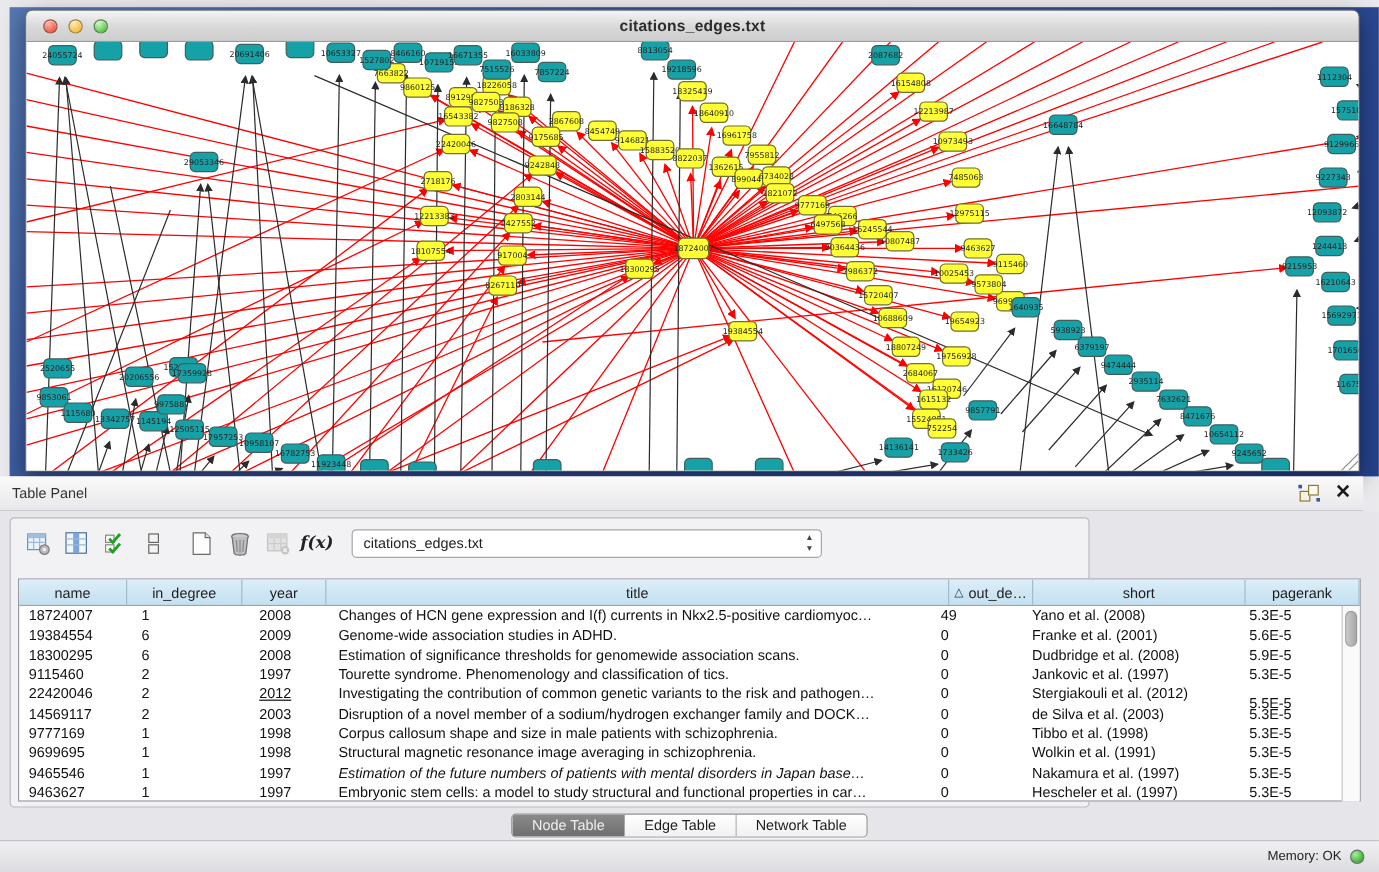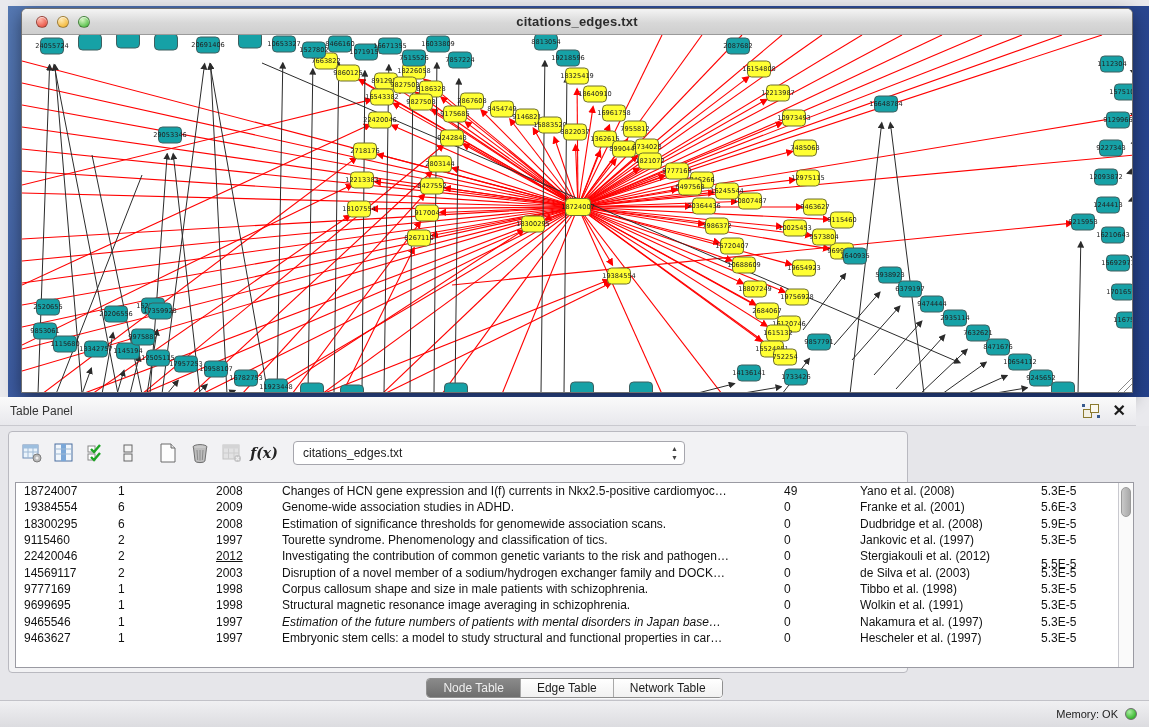--- a/index.html
+++ b/index.html
@@ -827,39 +827,63 @@
           </svg>
       </span>
       <span class="tb-icon fx">f(x)</span>
       <div class="combo">
         <span>citations_edges.txt</span>
         <span class="arrows">▲<br>▼</span>
       </div>
     </div>
 
     <div class="grid">
+      <div class="grid-head" id="grid-head">
+          <div class="gh-cell" style="width: 90px;">
+            <span>name</span>
+          </div>
+          <div class="gh-cell" style="width: 96px;">
+            <span>in_degree</span>
+          </div>
+          <div class="gh-cell" style="width: 70px;">
+            <span>year</span>
+          </div>
+          <div class="gh-cell" style="width: 493px; flex: 1 1 0%;">
+            <span>title</span>
+          </div>
+          <div class="gh-cell" style="width: 70px;">
+            <span class="sort">△</span>
+            <span>out_de…</span>
+          </div>
+          <div class="gh-cell" style="width: 177px;">
+            <span>short</span>
+          </div>
+          <div class="gh-cell" style="width: 95px;">
+            <span>pagerank</span>
+          </div>
+        </div>
       <div class="grid-body">
         <div class="rows" id="grid-rows">
             <div class="g-row">
               <div class="g-cell" style="width: 90px; padding-left: 8px;">18724007</div>
               <div class="g-cell" style="width: 96px; padding-left: 12px;">1</div>
               <div class="g-cell" style="width: 70px; padding-left: 14px;">2008</div>
               <div class="g-cell" style="width: 493px; flex: 1 1 0%; padding-left: 10px;">Changes of HCN gene expression and I(f) currents in Nkx2.5-positive cardiomyoc…</div>
               <div class="g-cell" style="width: 70px; padding-left: 8px;">49</div>
               <div class="g-cell" style="width: 177px; padding-left: 14px;">Yano et al. (2008)</div>
               <div class="g-cell" style="width: 95px; padding-left: 18px;">5.3E-5</div>
             </div>
             <div class="g-row">
               <div class="g-cell" style="width: 90px; padding-left: 8px;">19384554</div>
               <div class="g-cell" style="width: 96px; padding-left: 12px;">6</div>
               <div class="g-cell" style="width: 70px; padding-left: 14px;">2009</div>
               <div class="g-cell" style="width: 493px; flex: 1 1 0%; padding-left: 10px;">Genome-wide association studies in ADHD.</div>
               <div class="g-cell" style="width: 70px; padding-left: 8px;">0</div>
               <div class="g-cell" style="width: 177px; padding-left: 14px;">Franke et al. (2001)</div>
-              <div class="g-cell" style="width: 95px; padding-left: 18px;">5.6E-3</div>
+              <div class="g-cell" style="width: 95px; padding-left: 18px;">5.6E-5</div>
             </div>
             <div class="g-row">
               <div class="g-cell" style="width: 90px; padding-left: 8px;">18300295</div>
               <div class="g-cell" style="width: 96px; padding-left: 12px;">6</div>
               <div class="g-cell" style="width: 70px; padding-left: 14px;">2008</div>
               <div class="g-cell" style="width: 493px; flex: 1 1 0%; padding-left: 10px;">Estimation of significance thresholds for genomewide association scans.</div>
               <div class="g-cell" style="width: 70px; padding-left: 8px;">0</div>
               <div class="g-cell" style="width: 177px; padding-left: 14px;">Dudbridge et al. (2008)</div>
               <div class="g-cell" style="width: 95px; padding-left: 18px;">5.9E-5</div>
             </div>

